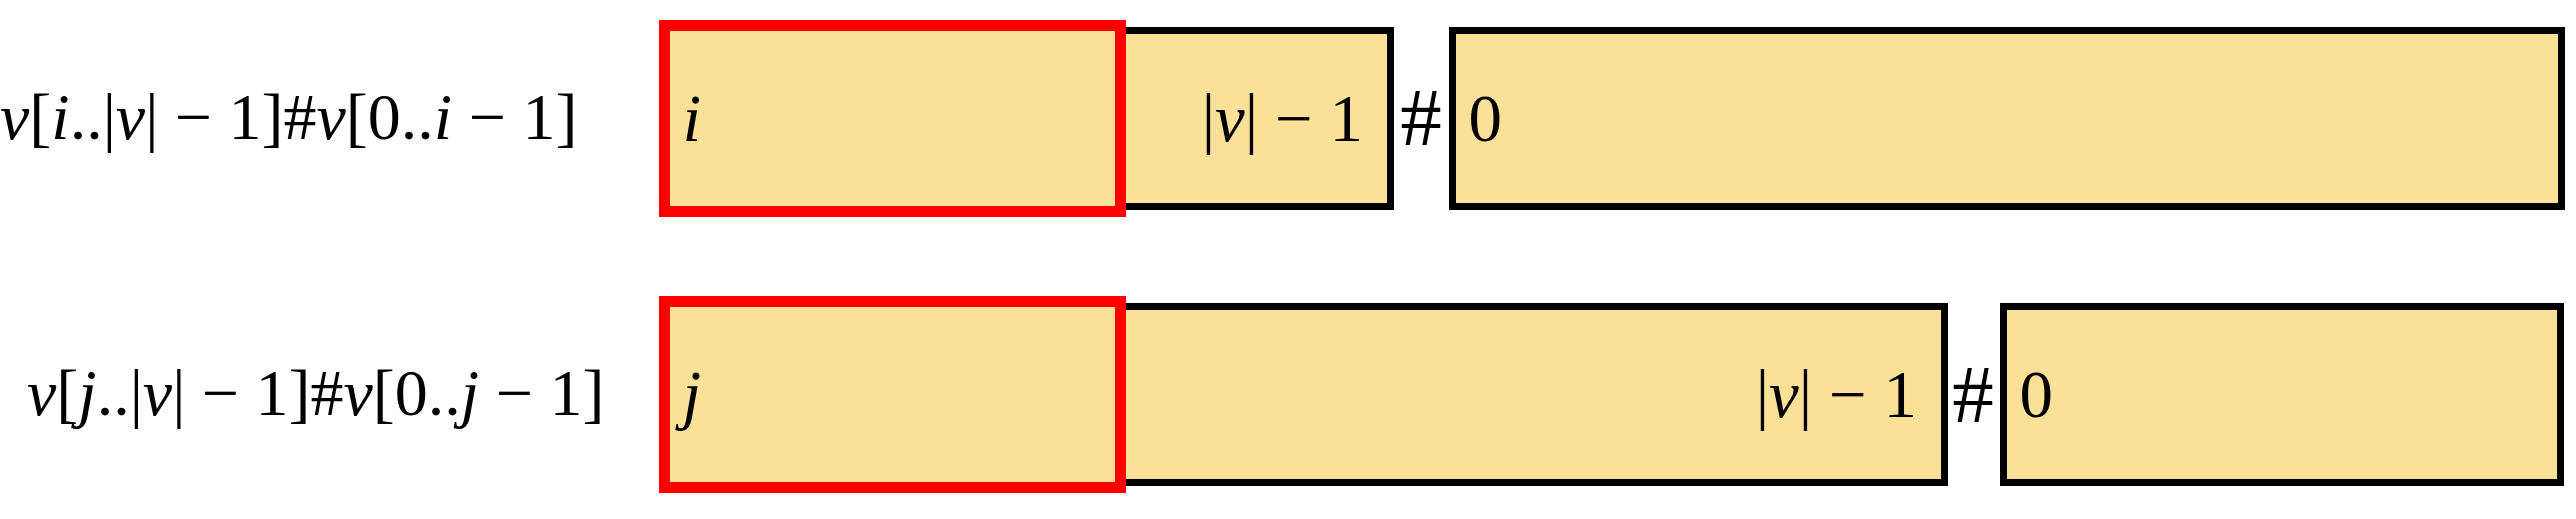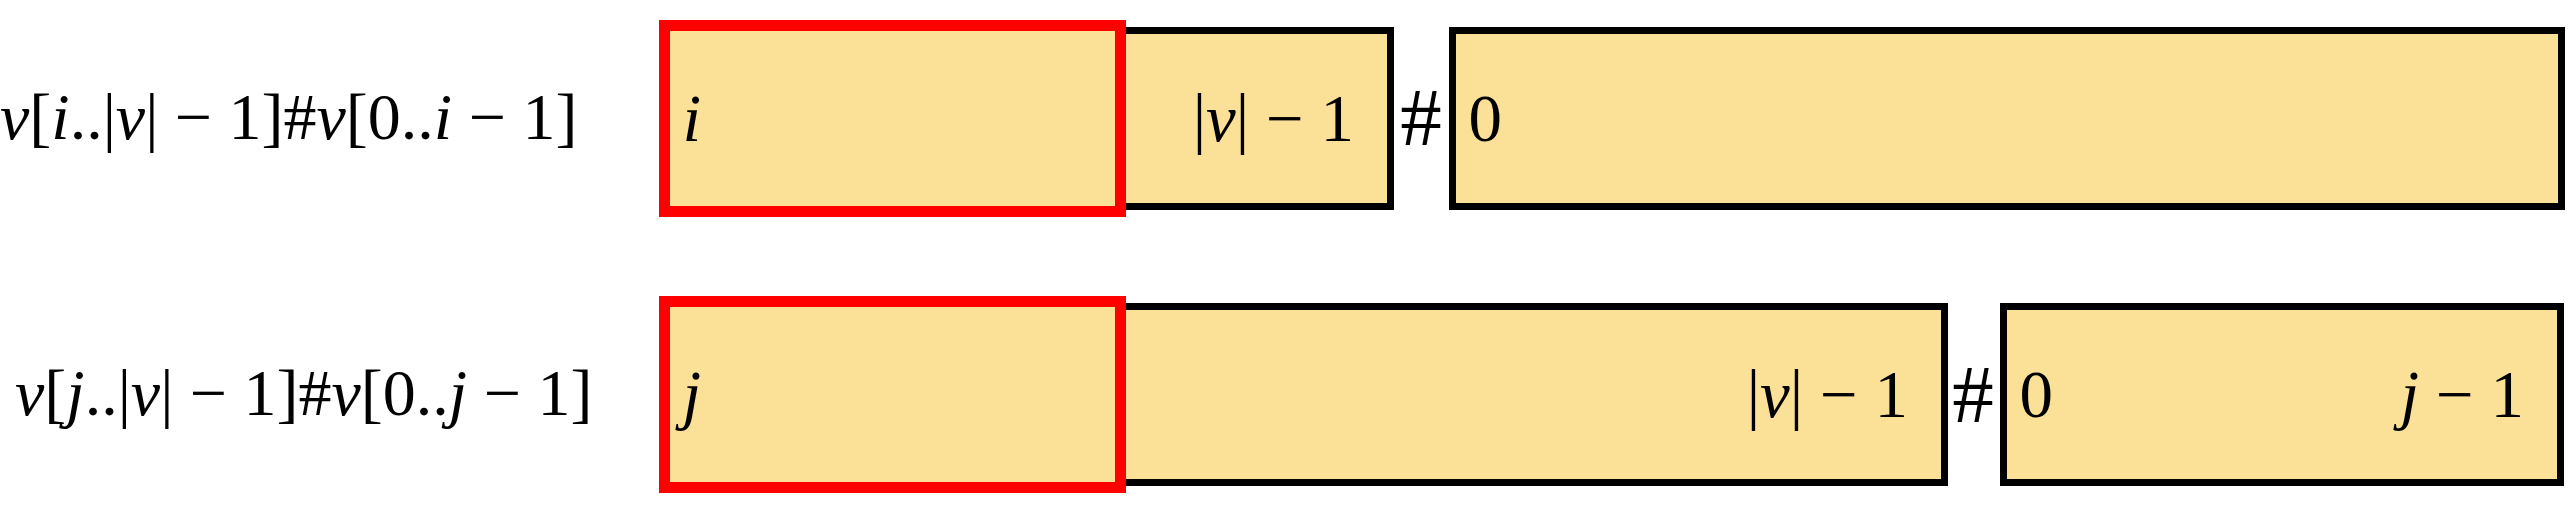--- a/index.html
+++ b/index.html
@@ -30,21 +30,21 @@
   .seg-box {
     position:absolute; box-sizing:border-box;
     border:7px solid var(--ink);
     background:var(--fill);
     display:flex; align-items:center;
     z-index:1;
   }
   .seg-box.attached { border-left:none; }
   .cell { font-size:67px; line-height:1; white-space:nowrap; }
   .cell.start { padding-left:12.5px; }
-  .cell.end   { padding-right:33px; margin-left:auto; }
+  .cell.end   { padding-right:24px; margin-left:auto; }
   .hash-sep {
     position:absolute;
     font-size:83px; line-height:1;
     transform:translate(-50%,-50%);
     z-index:3;
   }
   .m-it { font-style:italic; }
   .m-up { font-style:normal; }
 </style>
 </head>
@@ -61,31 +61,30 @@
   <div class="seg-box attached" style="left:1126px; top:26.6px; width:268px; height:183px;">
     <span class="cell end"><span class="m-up">|</span><span class="m-it">v</span><span class="m-up">| − 1</span></span>
   </div>
 
   <div class="hash-sep" style="left:1421px; top:117px;">#</div>
 
   <div class="seg-box" style="left:1449px; top:26.6px; width:1116px; height:183px;">
     <span class="cell start"><span class="m-up">0</span></span>
   </div>
 
-  <div class="formula" style="left:15px; top:394px;"><span class="m-it">v</span><span class="m-up">[</span><span class="m-it">j</span><span class="m-up">..|</span><span class="m-it">v</span><span class="m-up">| − 1]#</span><span class="m-it">v</span><span class="m-up">[0..</span><span class="m-it">j</span><span class="m-up"> − 1]</span></div>
+  <div class="formula" style="left:27px; top:394px;"><span class="m-it">v</span><span class="m-up">[</span><span class="m-it">j</span><span class="m-up">..|</span><span class="m-it">v</span><span class="m-up">| − 1]#</span><span class="m-it">v</span><span class="m-up">[0..</span><span class="m-it">j</span><span class="m-up"> − 1]</span></div>
 
   <div class="hl-box" style="left:659px; top:296px; width:467px; height:197px;">
     <span class="cell start"><span class="m-it">j</span></span>
   </div>
 
   <div class="seg-box attached" style="left:1126px; top:303px; width:822px; height:183px;">
     <span class="cell end"><span class="m-up">|</span><span class="m-it">v</span><span class="m-up">| − 1</span></span>
   </div>
 
   <div class="hash-sep" style="left:1973px; top:394px;">#</div>
 
   <div class="seg-box" style="left:2000px; top:303px; width:564px; height:183px;">
     <span class="cell start"><span class="m-up">0</span></span>
-    <span class="cell end"><span class="m-it">j</span><span class="m-up"> − 1</span></span>
   </div>
 
 </div>
 
 
 </body></html>

